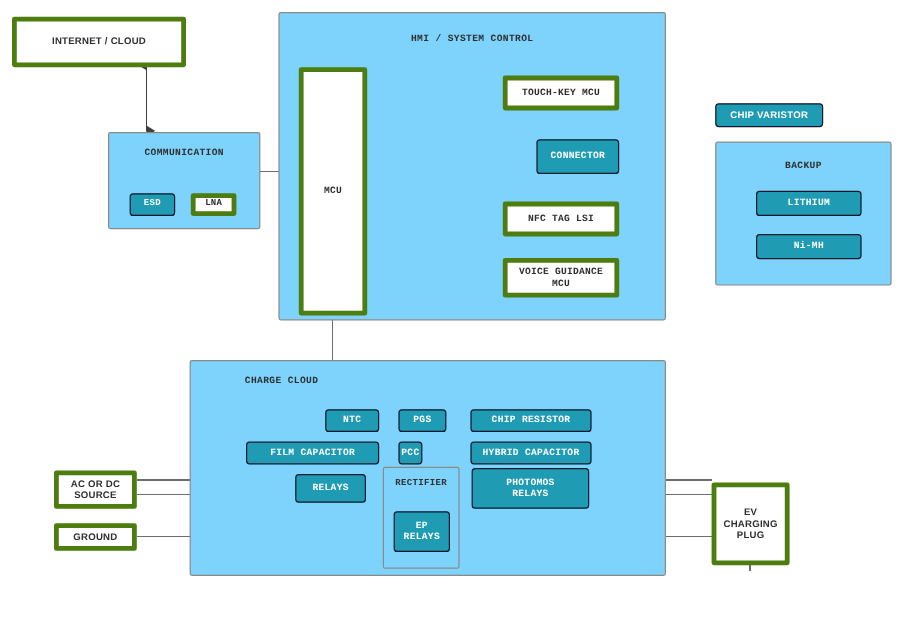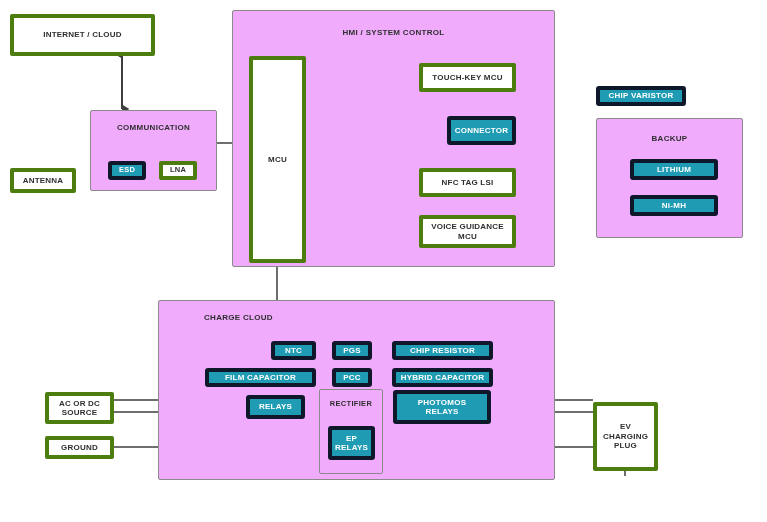--- a/index.html
+++ b/index.html
@@ -18,30 +18,31 @@
     line-height:1.18;
   }
   
   .node{
     background:#ffffff;border:4px solid #4d7c0f;border-radius:2px;
     color:#2f2f2f;font-weight:bold;letter-spacing:.2px;
     box-shadow:0 0 0 0 rgba(0,0,0,0);
   }
   
   .group{
-    background:#f0abfc;border:1px solid #8a8a8a;border-radius:2px;
+    background:#7dd3fc;border:1px solid #8a8a8a;border-radius:2px;
     display:block;
+    font-family:Liberation Mono, monospace;
   }
   .group > .group-title{
     position:absolute;font-weight:bold;color:#2f2f2f;letter-spacing:.3px;
     white-space:nowrap;
   }
   
   .chip{
-    background:#1f9cb4;border:4px solid #0f172a;border-radius:3px;
+    background:#1f9cb4;border:1px solid #0f172a;border-radius:3px;
     color:#ffffff;font-weight:bold;letter-spacing:.25px;
   }
   .fs7{font-size:7.5px;}
   .fs8{font-size:8px;}
 </style>
 </head>
 <body>
 
 <div id="canvas">
 
@@ -77,23 +78,20 @@
 
       <path d="M625,462 L625,476"></path>
 
     </g>
   </svg>
 
   <div class="box node fs8" style="left:10px;top:14px;width:145px;height:42px;">
     <span>INTERNET / CLOUD</span>
   </div>
 
-  <div class="box node fs8" style="left:10px;top:168px;width:66px;height:25px;">
-    <span>ANTENNA</span>
-  </div>
 
   <div class="group" style="position:absolute;left:90px;top:110px;width:125px;height:79px;">
     <div class="group-title fs8" style="left:0;right:0;top:12px;text-align:center;">COMMUNICATION</div>
     <div class="box chip fs7" style="left:17px;top:50px;width:38px;height:19px;">
       <span>ESD</span>
     </div>
     <div class="box node fs7" style="left:68px;top:50px;width:38px;height:19px;">
       <span>LNA</span>
     </div>
   </div>
@@ -146,21 +144,21 @@
     <div class="box chip fs8" style="left:173px;top:40px;width:40px;height:19px;">
       <span>PGS</span>
     </div>
     <div class="box chip fs8" style="left:233px;top:40px;width:101px;height:19px;">
       <span>CHIP RESISTOR</span>
     </div>
 
     <div class="box chip fs8" style="left:46px;top:67px;width:111px;height:19px;">
       <span>FILM CAPACITOR</span>
     </div>
-    <div class="box chip fs8" style="left:173px;top:67px;width:40px;height:19px;">
+    <div class="box chip fs8" style="left:173px;top:67px;width:20px;height:19px;">
       <span>PCC</span>
     </div>
     <div class="box chip fs8" style="left:233px;top:67px;width:101px;height:19px;">
       <span>HYBRID CAPACITOR</span>
     </div>
 
     <div class="box chip fs8" style="left:87px;top:94px;width:59px;height:24px;">
       <span>RELAYS</span>
     </div>
 

